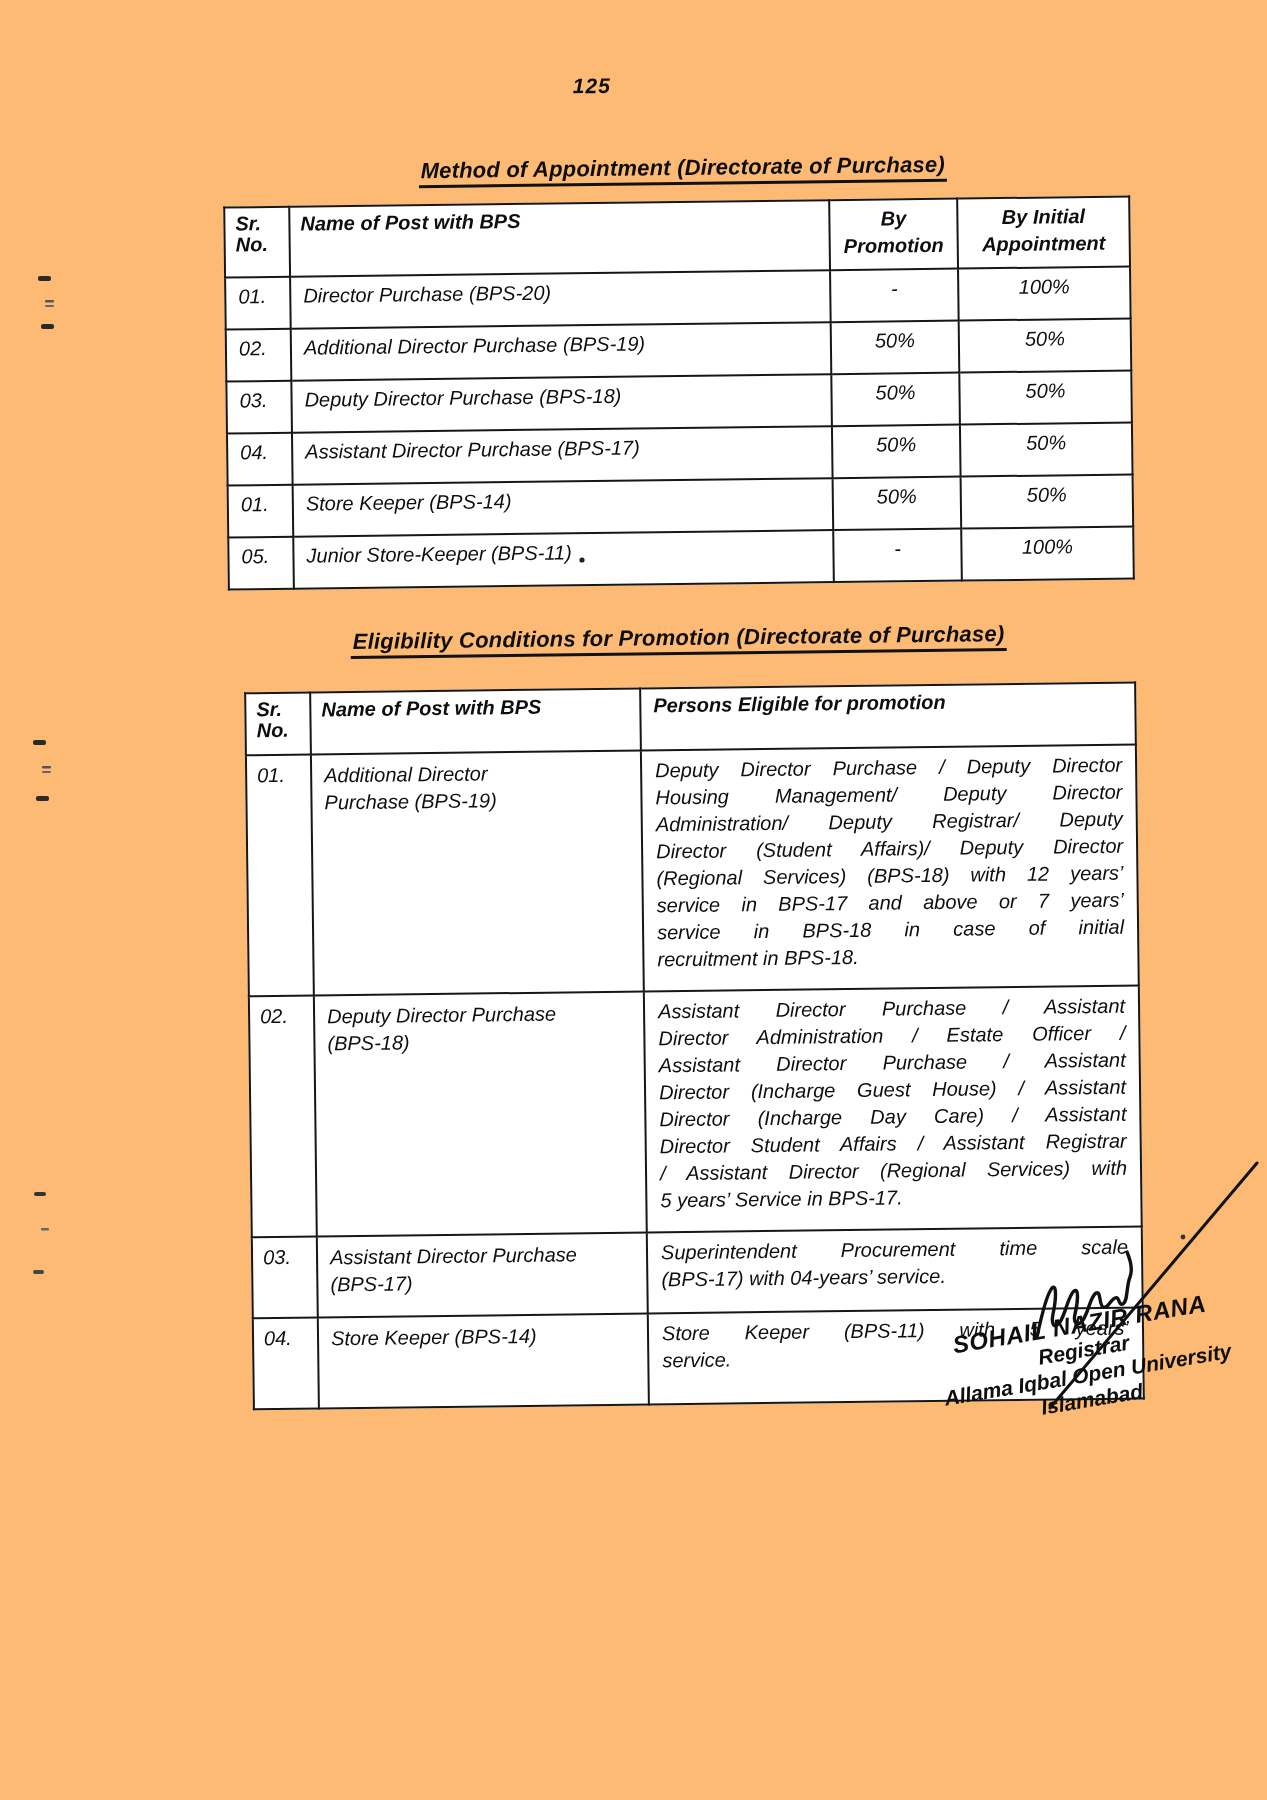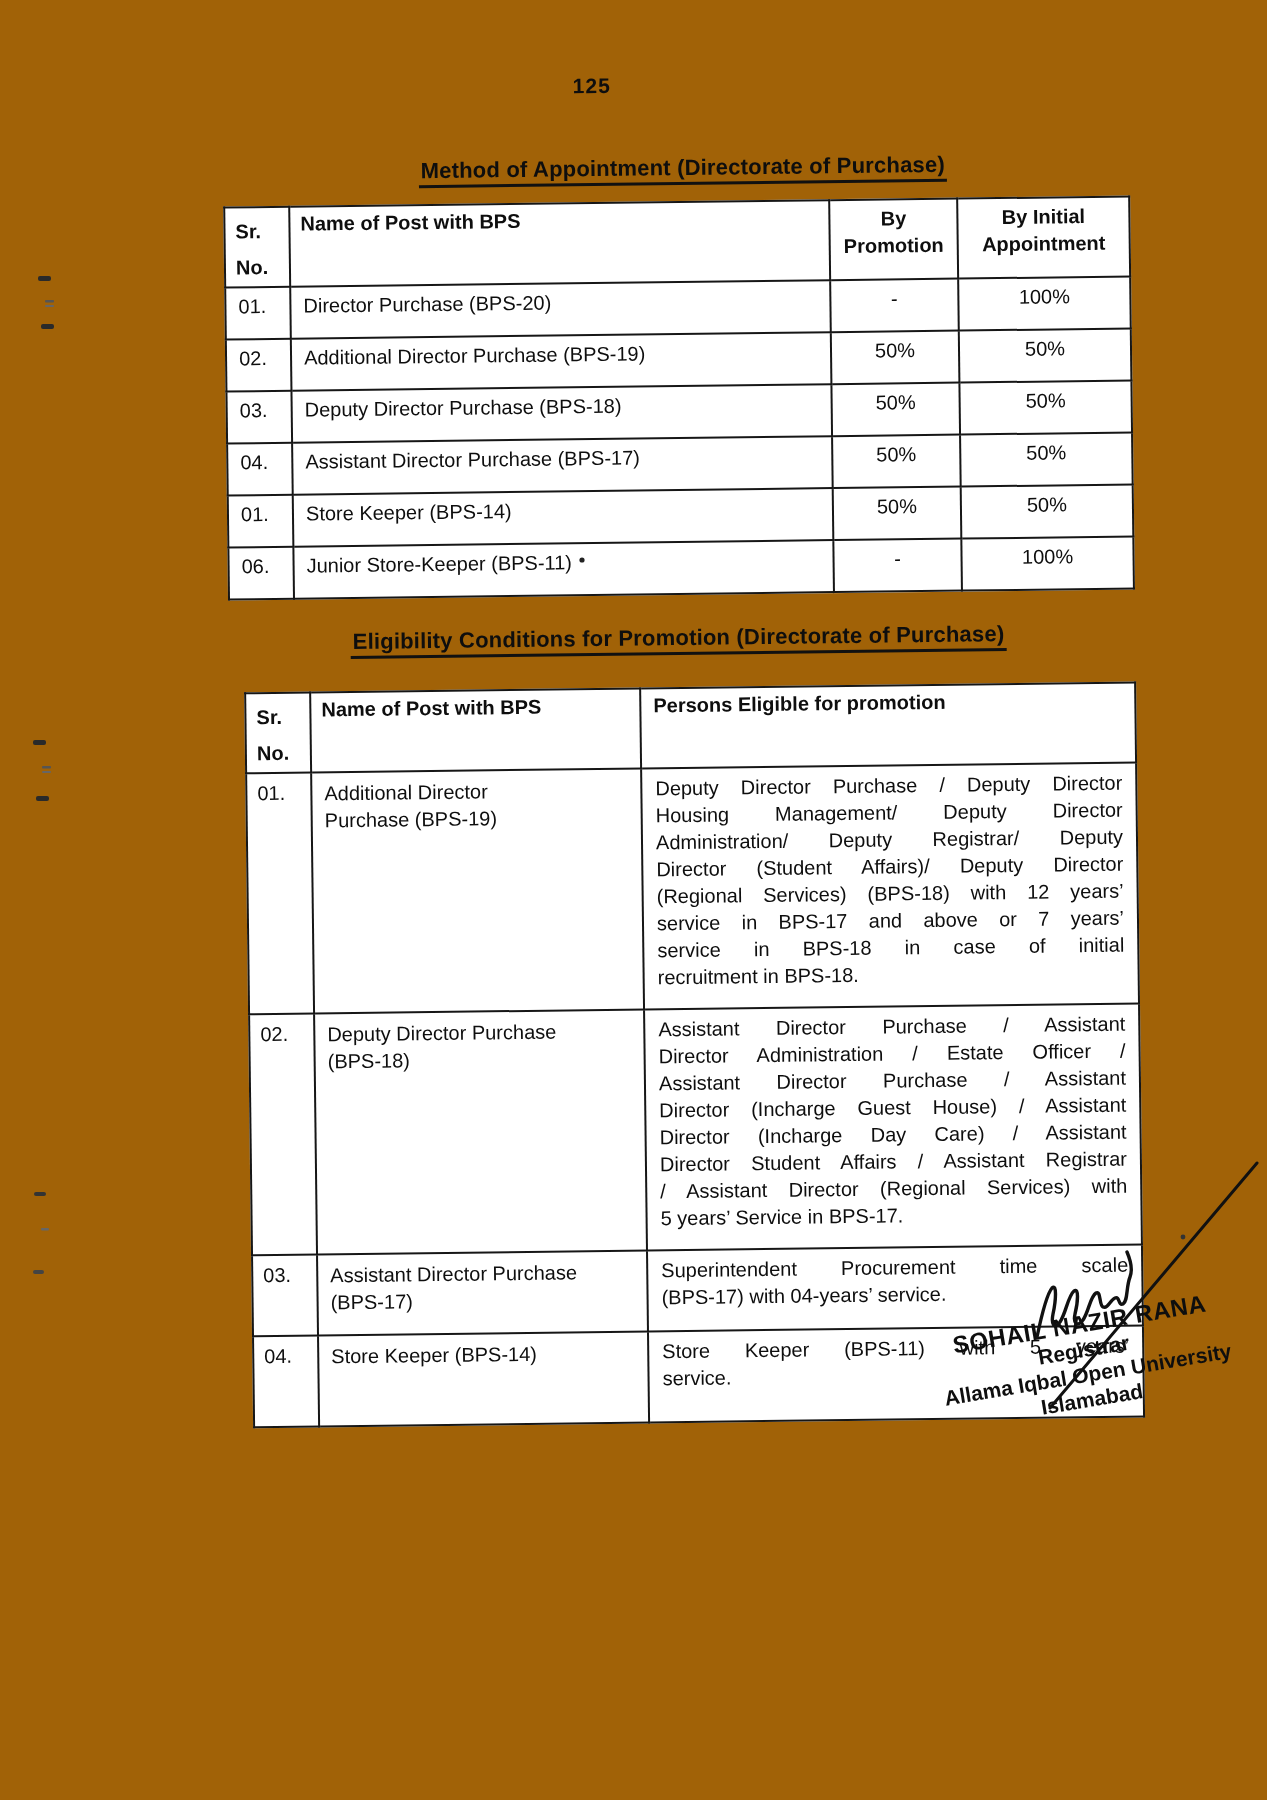--- a/index.html
+++ b/index.html
@@ -1,41 +1,41 @@
 <!DOCTYPE html>
 <html><head>
 <meta charset="utf-8">
 <style>
   html,body { margin:0; padding:0; }
   body {
     width:1267px; height:1800px; background:#ffffff;
     font-family:"Liberation Sans", sans-serif; color:#0e0e0e;
     position:relative; overflow:hidden;
   }
-  .sheet { position:absolute; inset:0; background:#a16207; }
+  .sheet { position:absolute; inset:0; background:#fdba74;font-style:italic; }
   .tilt { position:absolute; inset:0; transform:rotate(-0.7deg); transform-origin:600px 760px; }
 
   .page-number {
     position:absolute; top:74px; left:0; width:1200px; text-align:center;
     font-size:21px; font-weight:bold; letter-spacing:1px;
   }
   .doc-title { position:absolute; left:90px; width:1200px; text-align:center; }
   .doc-title span {
     font-size:22px; font-weight:bold; border-bottom:3px solid #111; padding:0 2px 2px 2px;
     letter-spacing:0.2px;
   }
   .t1 { top:156px; }
   .t2 { top:626px; left:80px; }
 
   table { border-collapse:collapse; table-layout:fixed; background:#fff; }
   th, td { border:2px solid #161616; }
 
   .tbl1 { position:absolute; left:230px; top:202px; width:905px; }
   .tbl1 th { font-size:20px; font-weight:bold; vertical-align:top; padding-top:5px; height:62px; }
-  .th-sr { text-align:left; padding-left:10px; white-space:pre-line; line-height:36px; }
+  .th-sr { text-align:left; padding-left:10px; white-space:pre-line; line-height:21px; }
   .th-post { text-align:left; padding-left:10px; }
   .th-center { text-align:center; white-space:pre-line; line-height:27px; }
   .tbl1 td { font-size:20px; vertical-align:top; padding-top:7px; height:42px; }
   .c-sr { text-align:left; padding-left:12px; }
   .c-post { text-align:left; padding-left:12px; }
   .c-mid { text-align:center; }
 
   .tbl2 { position:absolute; left:245px; top:688px; width:890px; }
   .tbl2 th { font-size:20px; font-weight:bold; vertical-align:top; padding-top:5px; height:54px; }
   .th2-elig { text-align:left; padding-left:12px; }
@@ -114,21 +114,21 @@
         <td class="c-mid">50%</td>
         <td class="c-mid">50%</td>
       </tr>
       <tr>
         <td class="c-sr">01.</td>
         <td class="c-post">Store Keeper (BPS-14)</td>
         <td class="c-mid">50%</td>
         <td class="c-mid">50%</td>
       </tr>
       <tr>
-        <td class="c-sr">06.</td>
+        <td class="c-sr">05.</td>
         <td class="c-post">Junior Store-Keeper (BPS-11)</td>
         <td class="c-mid">-</td>
         <td class="c-mid">100%</td>
       </tr>
     </tbody>
       </table>
 
     <div class="doc-title t2">
       <span>Eligibility Conditions for Promotion (Directorate of Purchase)</span>
     </div>

